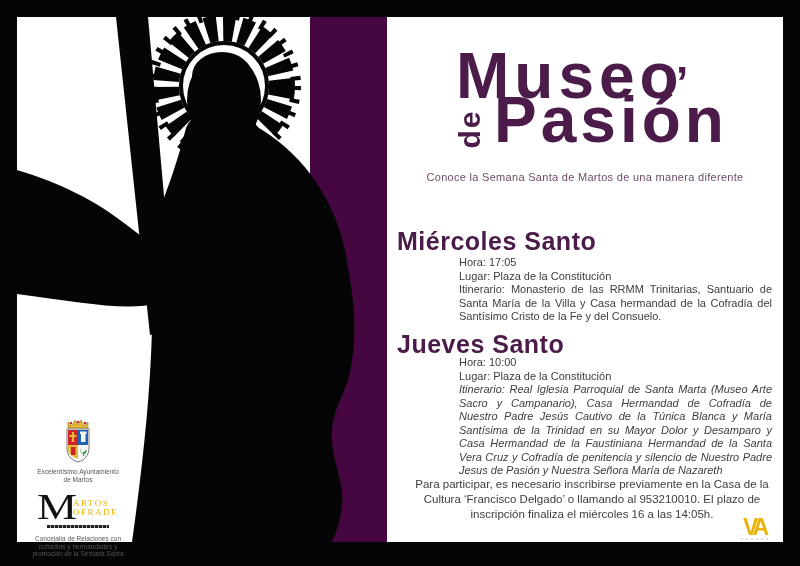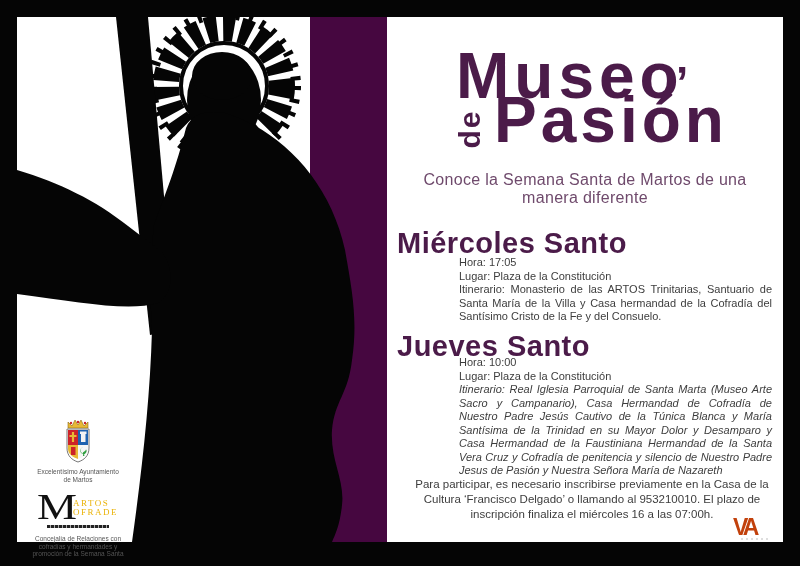--- a/index.html
+++ b/index.html
@@ -15,25 +15,25 @@
   #right-panel{left:387px;top:17px;width:396px;height:525px;background:#ffffff;}
   #silhouette-svg{left:17px;top:17px;width:373px;height:525px;}
 
   
   .title-word{color:var(--title,#4b1b49);font-weight:bold;line-height:1;}
   #title-line1{left:456px;top:44px;font-size:64px;letter-spacing:5px;}
   #title-mark{left:676px;top:58px;font-size:44px;color:var(--title,#4b1b49);font-weight:bold;}
   #title-de{left:440px;top:112px;width:64px;height:34px;font-size:30px;letter-spacing:2px;
             transform:rotate(-90deg);text-align:center;}
   #title-line2{left:494px;top:88px;font-size:64px;letter-spacing:4px;}
-  #tagline{left:397px;top:171px;width:376px;text-align:center;font-size:16px;
+  #tagline{left:397px;top:171px;width:376px;text-align:center;font-size:11px;
            color:var(--tagline,#6f4a6c);letter-spacing:0.3px;}
 
   
-  .section-heading{color:var(--title,#4b1b49);font-weight:bold;font-size:29px;letter-spacing:0.5px;}
+  .section-heading{color:var(--title,#4b1b49);font-weight:bold;font-size:25px;letter-spacing:0.5px;}
   #heading-1{left:397px;top:227px;}
   #heading-2{left:397px;top:330px;}
   .detail{color:var(--text,#3d3d3d);font-size:11px;line-height:13.5px;width:313px;left:459px;}
   .justify{text-align:justify;}
   #s1-hora{top:256px;} #s1-lugar{top:270px;} #s1-itin{top:283px;}
   #s2-hora{top:356px;} #s2-lugar{top:370px;} #s2-itin{top:383px;font-style:italic;}
 
   #footer-text{left:407px;top:477px;width:370px;text-align:center;
                color:var(--text,#3d3d3d);font-size:11.5px;line-height:15px;}
 
@@ -45,21 +45,21 @@
   #cofrade-m{font-family:"Liberation Serif", serif;font-size:36px;line-height:30px;
              color:#111;position:absolute;left:24px;top:0;font-weight:400;transform:scaleX(1.25);}
   #cofrade-words{position:absolute;left:56px;top:7px;text-align:left;
                  font-family:"Liberation Serif", serif;color:#eab308;}
   #cofrade-words div{font-size:9px;line-height:9px;letter-spacing:1.5px;}
   #cofrade-bar{position:absolute;left:30px;top:33px;width:62px;height:3px;
                background:repeating-linear-gradient(90deg,#222 0 3px,#aaa 3px 4px);}
   #cofrade-caption{margin-top:5px;}
 
   
-  #watermark{left:733px;top:516px;width:42px;text-align:left;color:#c2410c;
+  #watermark{left:733px;top:516px;width:42px;text-align:center;color:#eab308;
              font-weight:bold;font-size:23px;letter-spacing:-4px;line-height:22px;}
   #watermark-sub{left:741px;top:538px;width:30px;height:2px;
                  background:repeating-linear-gradient(90deg,#dedede 0 2px,transparent 2px 5px);}
 </style>
 </head>
 <body>
 
 <div class="abs" id="left-panel"></div>
 <div class="abs" id="purple-stripe"></div>
 <div class="abs" id="right-panel"></div>
@@ -98,28 +98,28 @@
 
 <div class="abs title-word" id="title-line1">Museo</div>
 <div class="abs" id="title-mark">’</div>
 <div class="abs title-word" id="title-de">de</div>
 <div class="abs title-word" id="title-line2">Pasión</div>
 <div class="abs" id="tagline">Conoce la Semana Santa de Martos de una manera diferente</div>
 
 <div class="abs section-heading" id="heading-1">Miércoles Santo</div>
 <div class="abs detail" id="s1-hora">Hora: 17:05</div>
 <div class="abs detail" id="s1-lugar">Lugar: Plaza de la Constitución</div>
-<div class="abs detail justify" id="s1-itin">Itinerario: Monasterio de las ARTOS Trinitarias, Santuario de Santa María de la Villa y Casa hermandad de la Cofradía del Santísimo Cristo de la Fe y del Consuelo.</div>
+<div class="abs detail justify" id="s1-itin">Itinerario: Monasterio de las RRMM Trinitarias, Santuario de Santa María de la Villa y Casa hermandad de la Cofradía del Santísimo Cristo de la Fe y del Consuelo.</div>
 
 <div class="abs section-heading" id="heading-2">Jueves Santo</div>
 <div class="abs detail" id="s2-hora">Hora: 10:00</div>
 <div class="abs detail" id="s2-lugar">Lugar: Plaza de la Constitución</div>
 <div class="abs detail justify" id="s2-itin">Itinerario: Real Iglesia Parroquial de Santa Marta (Museo Arte Sacro y Campanario), Casa Hermandad de Cofradía de Nuestro Padre Jesús Cautivo de la Túnica Blanca y María Santísima de la Trinidad en su Mayor Dolor y Desamparo y Casa Hermandad de la Faustiniana Hermandad de la Santa Vera Cruz y Cofradía de penitencia y silencio de Nuestro Padre Jesus de Pasión y Nuestra Señora María de Nazareth</div>
 
-<div class="abs" id="footer-text">Para participar, es necesario inscribirse previamente en la Casa de la Cultura ‘Francisco Delgado’ o llamando al 953210010. El plazo de inscripción finaliza el miércoles 16 a las 07:00h.</div>
+<div class="abs" id="footer-text">Para participar, es necesario inscribirse previamente en la Casa de la Cultura ‘Francisco Delgado’ o llamando al 953210010. El plazo de inscripción finaliza el miércoles 16 a las 14:05h.</div>
 
 <div class="abs" id="logo-col">
   <div id="shield-wrap">
     <svg width="36" height="46" viewBox="0 0 36 46">
 
       <path d="M8,10 L8,4 L12,8 L15,2 L18,7 L21,2 L24,8 L28,4 L28,10 Z" fill="#e8b935" stroke="#8a6a14" stroke-width="0.6"></path>
       <circle cx="11" cy="5" r="1.2" fill="#cc2229"></circle>
         <circle cx="18" cy="4" r="1.2" fill="#cc2229"></circle>
         <circle cx="25" cy="5" r="1.2" fill="#cc2229"></circle>
 

